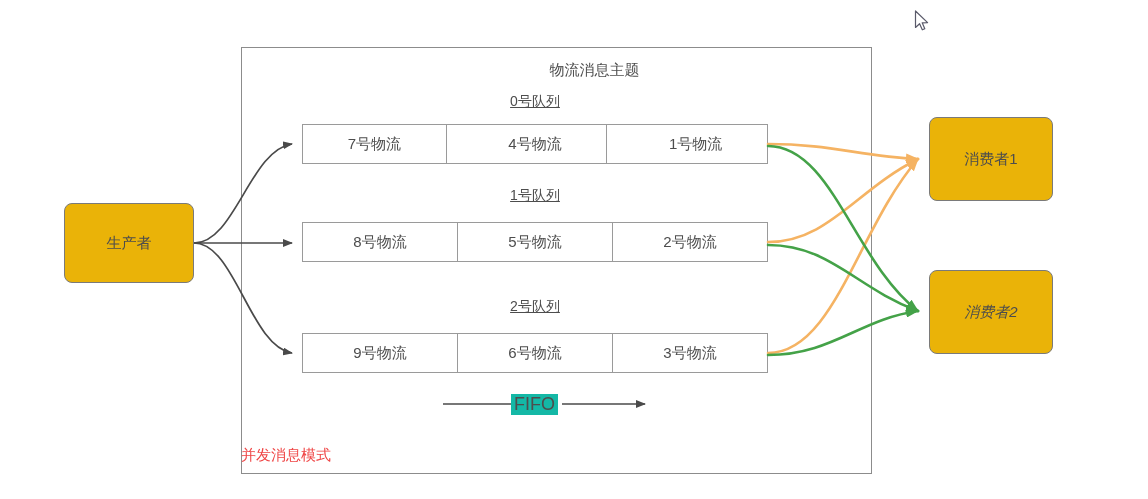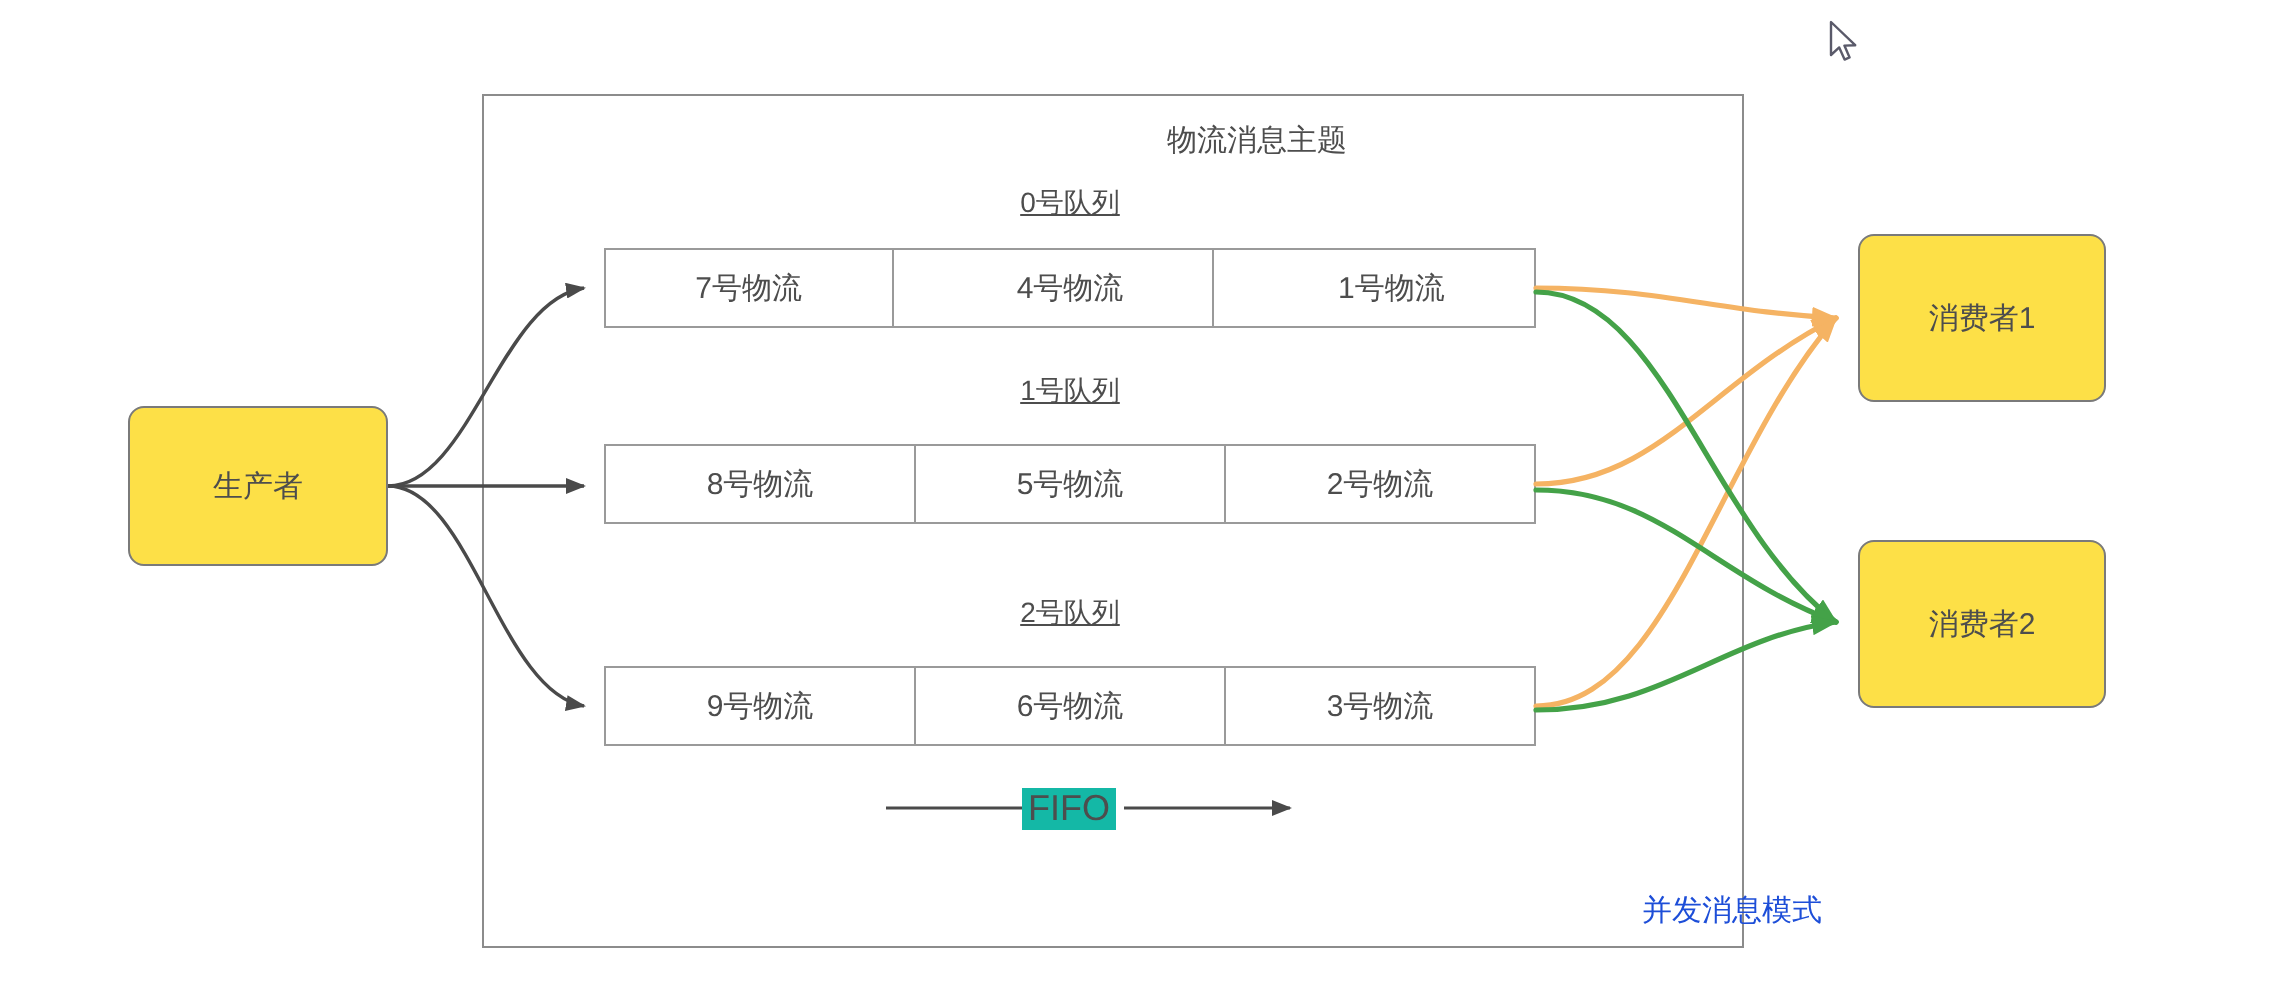--- a/index.html
+++ b/index.html
@@ -38,30 +38,29 @@
     box-sizing: border-box;
   }
   #topic-title {
     position: absolute;
     left: 241px;
     top: 61px;
     width: 707px;
     font-size: 15px;
     color: #4d4d4d;
     text-align: center;
-    padding-left: 34px;
   }
   #model-caption {
     position: absolute;
     left: 241px;
     top: 446px;
     width: 670px;
     font-size: 15px;
-    color: #1d4ed8;
-    text-align: right;
+    color: #ef4444;
+    text-align: left;
   }
   .queue-caption {
     position: absolute;
     width: 466px;
     left: 302px;
     font-size: 14px;
     color: #4d4d4d;
     text-align: center;
     text-decoration: underline;
   }
@@ -87,31 +86,31 @@
     box-sizing: border-box;
     white-space: nowrap;
   }
   .queue-cell:last-child { border-right: none; }
   
   .endpoint {
     position: absolute;
     box-sizing: border-box;
     border: 1.3px solid #7a7a7a;
     border-radius: 8px;
-    background: #fde047;
+    background: #eab308;
     display: flex;
     align-items: center;
     justify-content: center;
     font-size: 15px;
     color: #4d4d4d;
     white-space: nowrap;
   }
   #producer-box { left: 64px;  top: 203px; width: 130px; height: 80px; }
   #consumer1-box { left: 929px; top: 117px; width: 124px; height: 84px; }
-  #consumer2-box { left: 929px; top: 270px; width: 124px; height: 84px; }
+  #consumer2-box { left: 929px; top: 270px; width: 124px; height: 84px; font-style: italic; }
   
   #fifo-label {
     position: absolute;
     left: 511px;
     top: 394px;
     font-size: 18px;
     color: #4d4d4d;
     background: #14b8a6;
     padding: 0 3px;
     white-space: nowrap;

